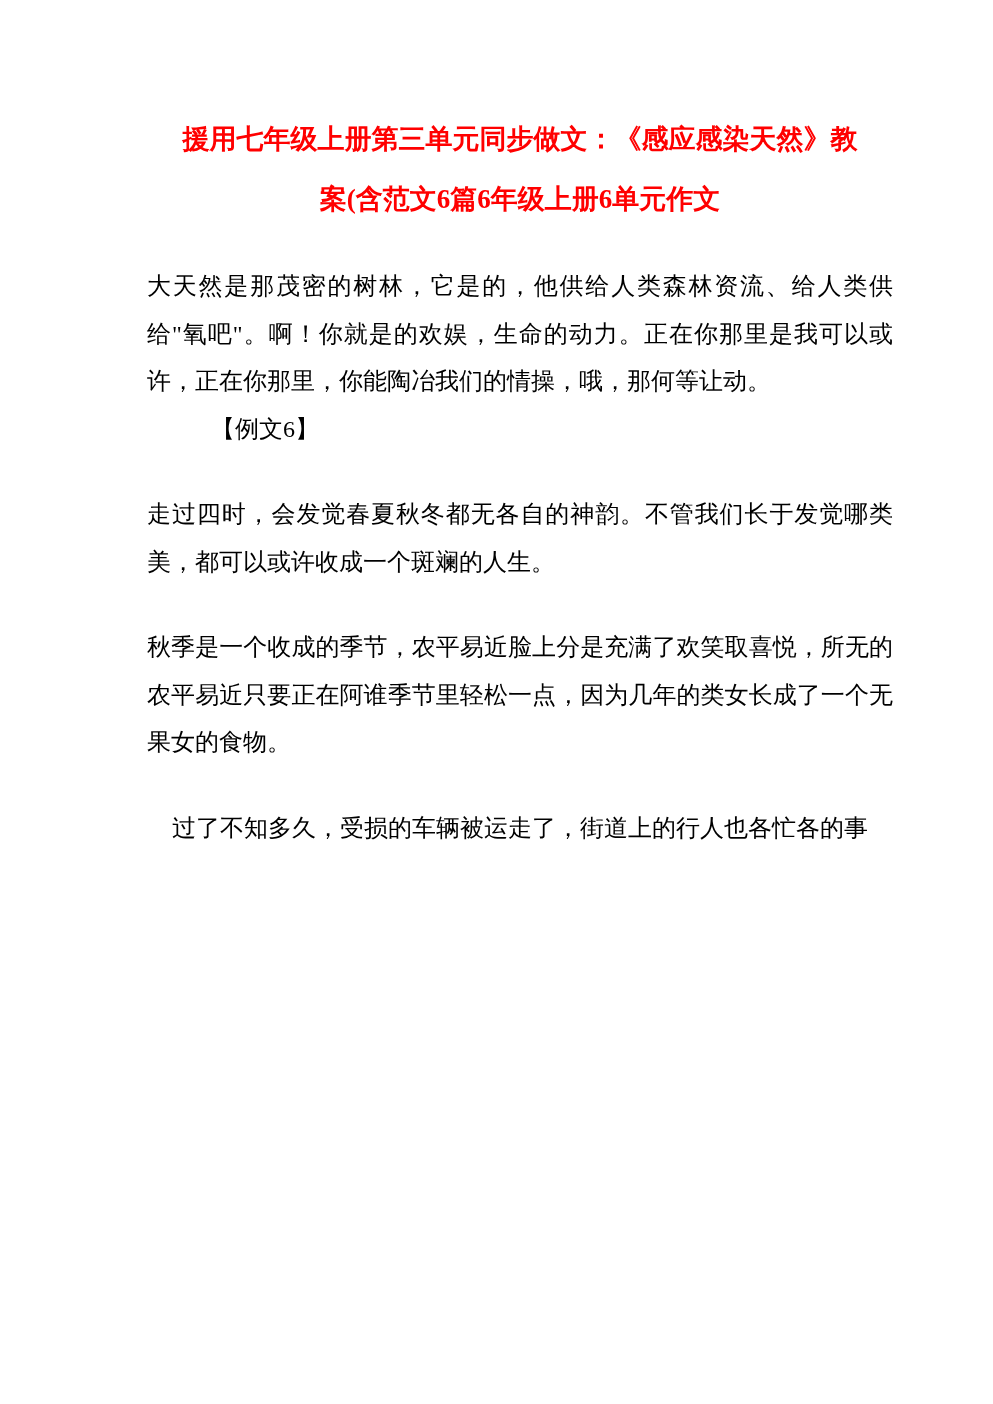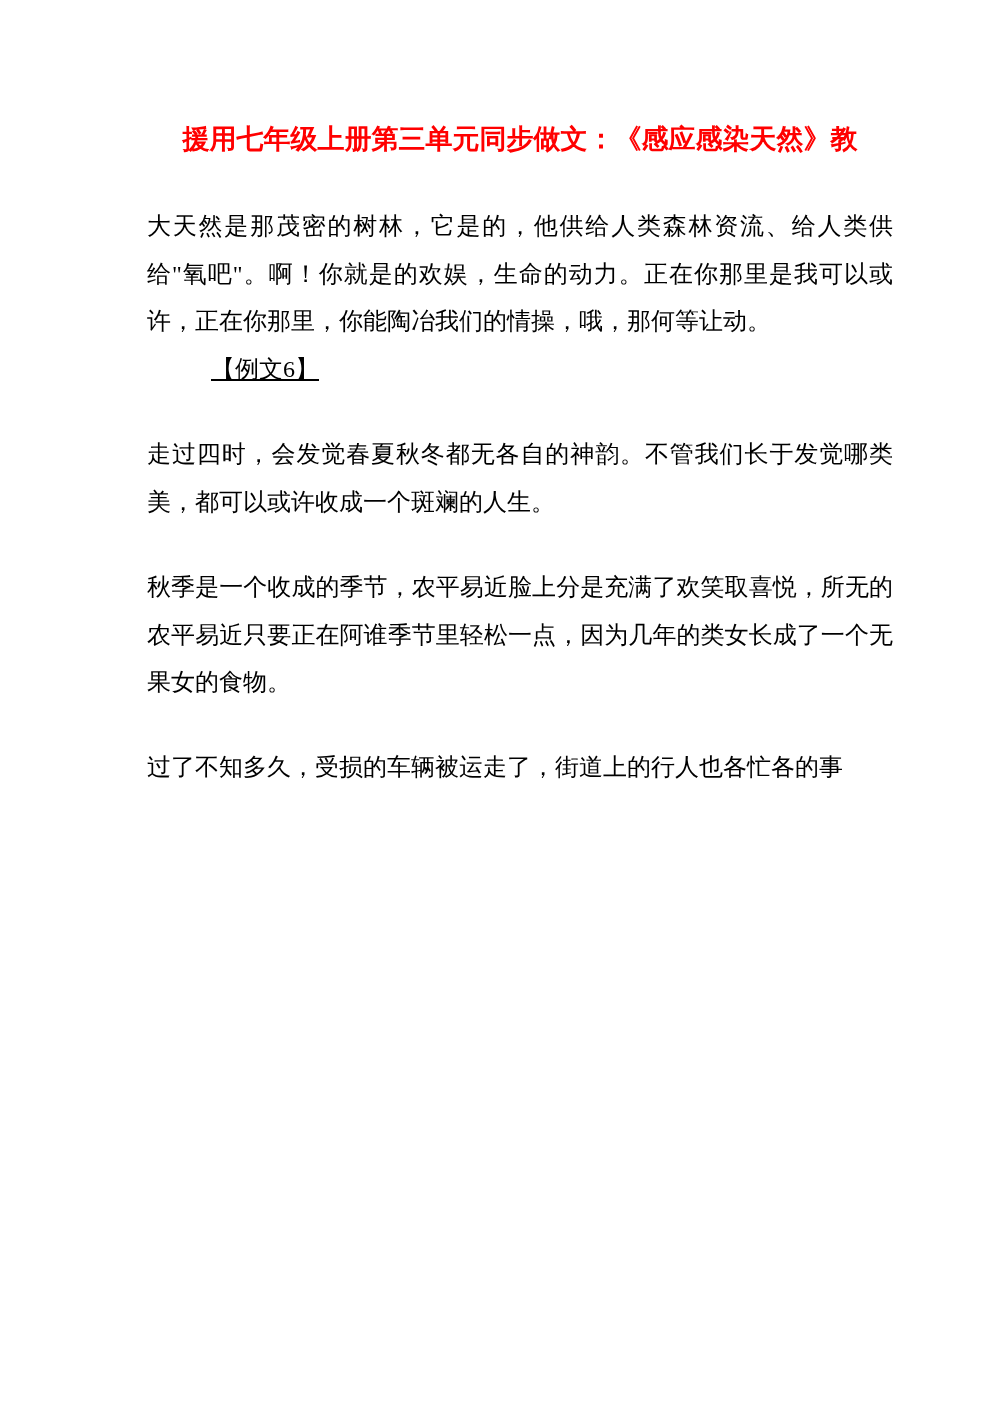--- a/index.html
+++ b/index.html
@@ -37,34 +37,33 @@
     text-align: justify;
     text-justify: inter-ideograph;
   }
   .para.first {
     margin-top: 0;
   }
   .para.example-label {
     margin-top: 0;
     text-align: left;
     text-indent: 64px;
-    text-decoration: underline;
   }
   .para.single-line {
-    text-align: left;
-    font-family: Liberation Mono, monospace;
+    text-align: center;
   }
 </style>
 </head>
 <body>
 
 <div class="page">
 
   <h1 class="doc-title">
     <span class="title-line">援用七年级上册第三单元同步做文：《感应感染天然》教</span>
+    <span class="title-line">案(含范文6篇6年级上册6单元作文</span>
   </h1>
 
   <p class="para first">大天然是那茂密的树林，它是的，他供给人类森林资流、给人类供给"氧吧"。啊！你就是的欢娱，生命的动力。正在你那里是我可以或许，正在你那里，你能陶冶我们的情操，哦，那何等让动。</p>
 
 
   <p class="para example-label">【例文6】</p>
 
   <p class="para">走过四时，会发觉春夏秋冬都无各自的神韵。不管我们长于发觉哪类美，都可以或许收成一个斑斓的人生。</p>
 
   <p class="para">秋季是一个收成的季节，农平易近脸上分是充满了欢笑取喜悦，所无的农平易近只要正在阿谁季节里轻松一点，因为几年的类女长成了一个无果女的食物。</p>

